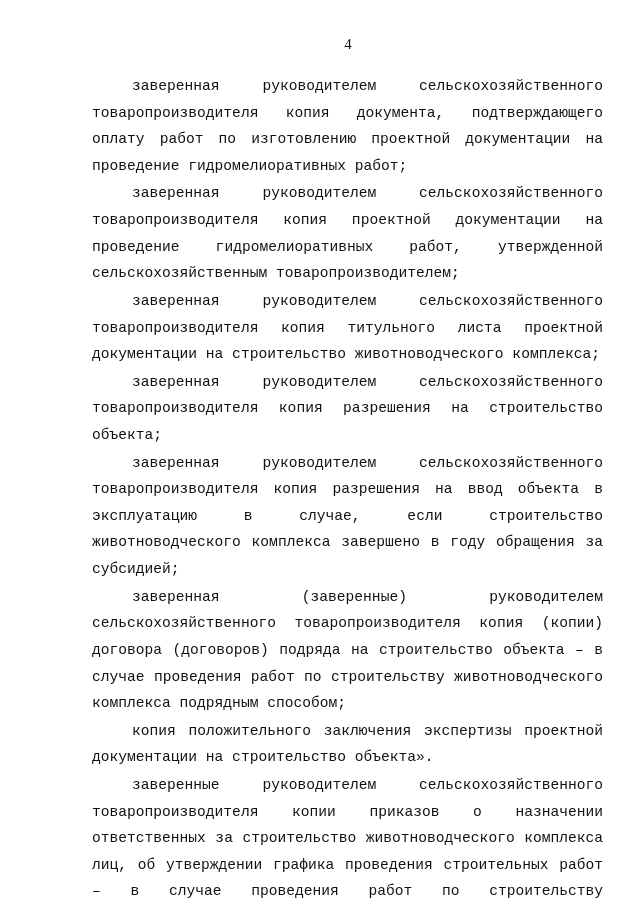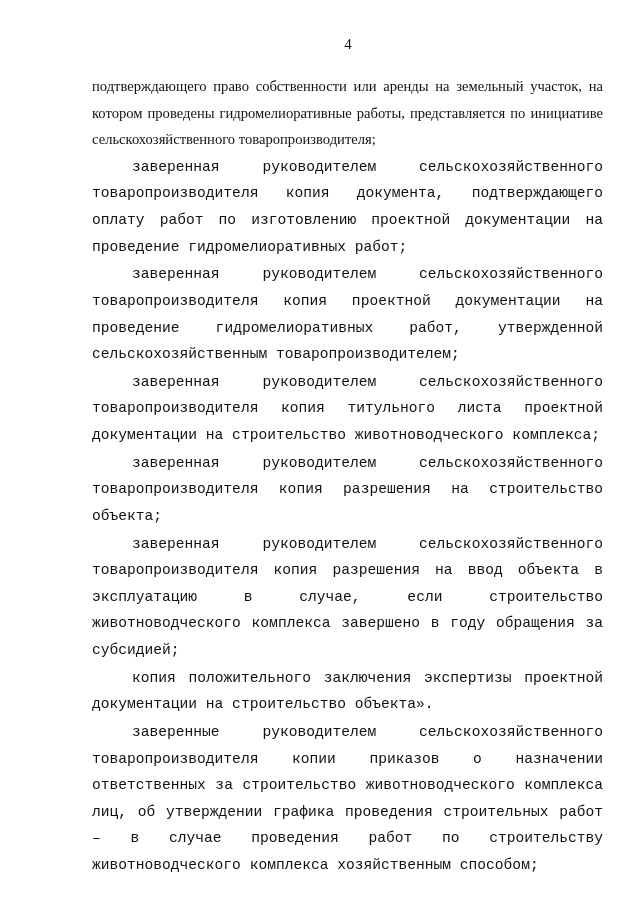--- a/index.html
+++ b/index.html
@@ -16,21 +16,21 @@
   }
   .body-text p { margin: 0 0 1.1px 0; }
   .body-text p.indent { text-indent: 40px; font-family: Liberation Mono, monospace; }
 </style>
 </head>
 <body>
 
 <div class="page-number">4</div>
 
 <div class="body-text">
-  <p>подтверждающего право собственности или аренды на земельный участок, на котором проведены гидромелиоративные работы, представляется по инициативе сельскохозяйственного товаропроизводителя;</p>
   <p class="indent">заверенная руководителем сельскохозяйственного товаропроизводителя копия документа, подтверждающего оплату работ по изготовлению проектной документации на проведение гидромелиоративных работ;</p>
   <p class="indent">заверенная руководителем сельскохозяйственного товаропроизводителя копия проектной документации на проведение гидромелиоративных работ, утвержденной сельскохозяйственным товаропроизводителем;</p>
   <p class="indent">заверенная руководителем сельскохозяйственного товаропроизводителя копия титульного листа проектной документации на строительство животноводческого комплекса;</p>
   <p class="indent">заверенная руководителем сельскохозяйственного товаропроизводителя копия разрешения на строительство объекта;</p>
   <p class="indent">заверенная руководителем сельскохозяйственного товаропроизводителя копия разрешения на ввод объекта в эксплуатацию в случае, если строительство животноводческого комплекса завершено в году обращения за субсидией;</p>
+  <p class="indent">заверенная (заверенные) руководителем сельскохозяйственного товаропроизводителя копия (копии) договора (договоров) подряда на строительство объекта – в случае проведения работ по строительству животноводческого комплекса подрядным способом;</p>
   <p class="indent">копия положительного заключения экспертизы проектной документации на строительство объекта».</p>
   <p class="indent">заверенные руководителем сельскохозяйственного товаропроизводителя копии приказов о назначении ответственных за строительство животноводческого комплекса лиц, об утверждении графика проведения строительных работ – в случае проведения работ по строительству животноводческого комплекса хозяйственным способом;</p>
 </div>
 
 </body></html>

